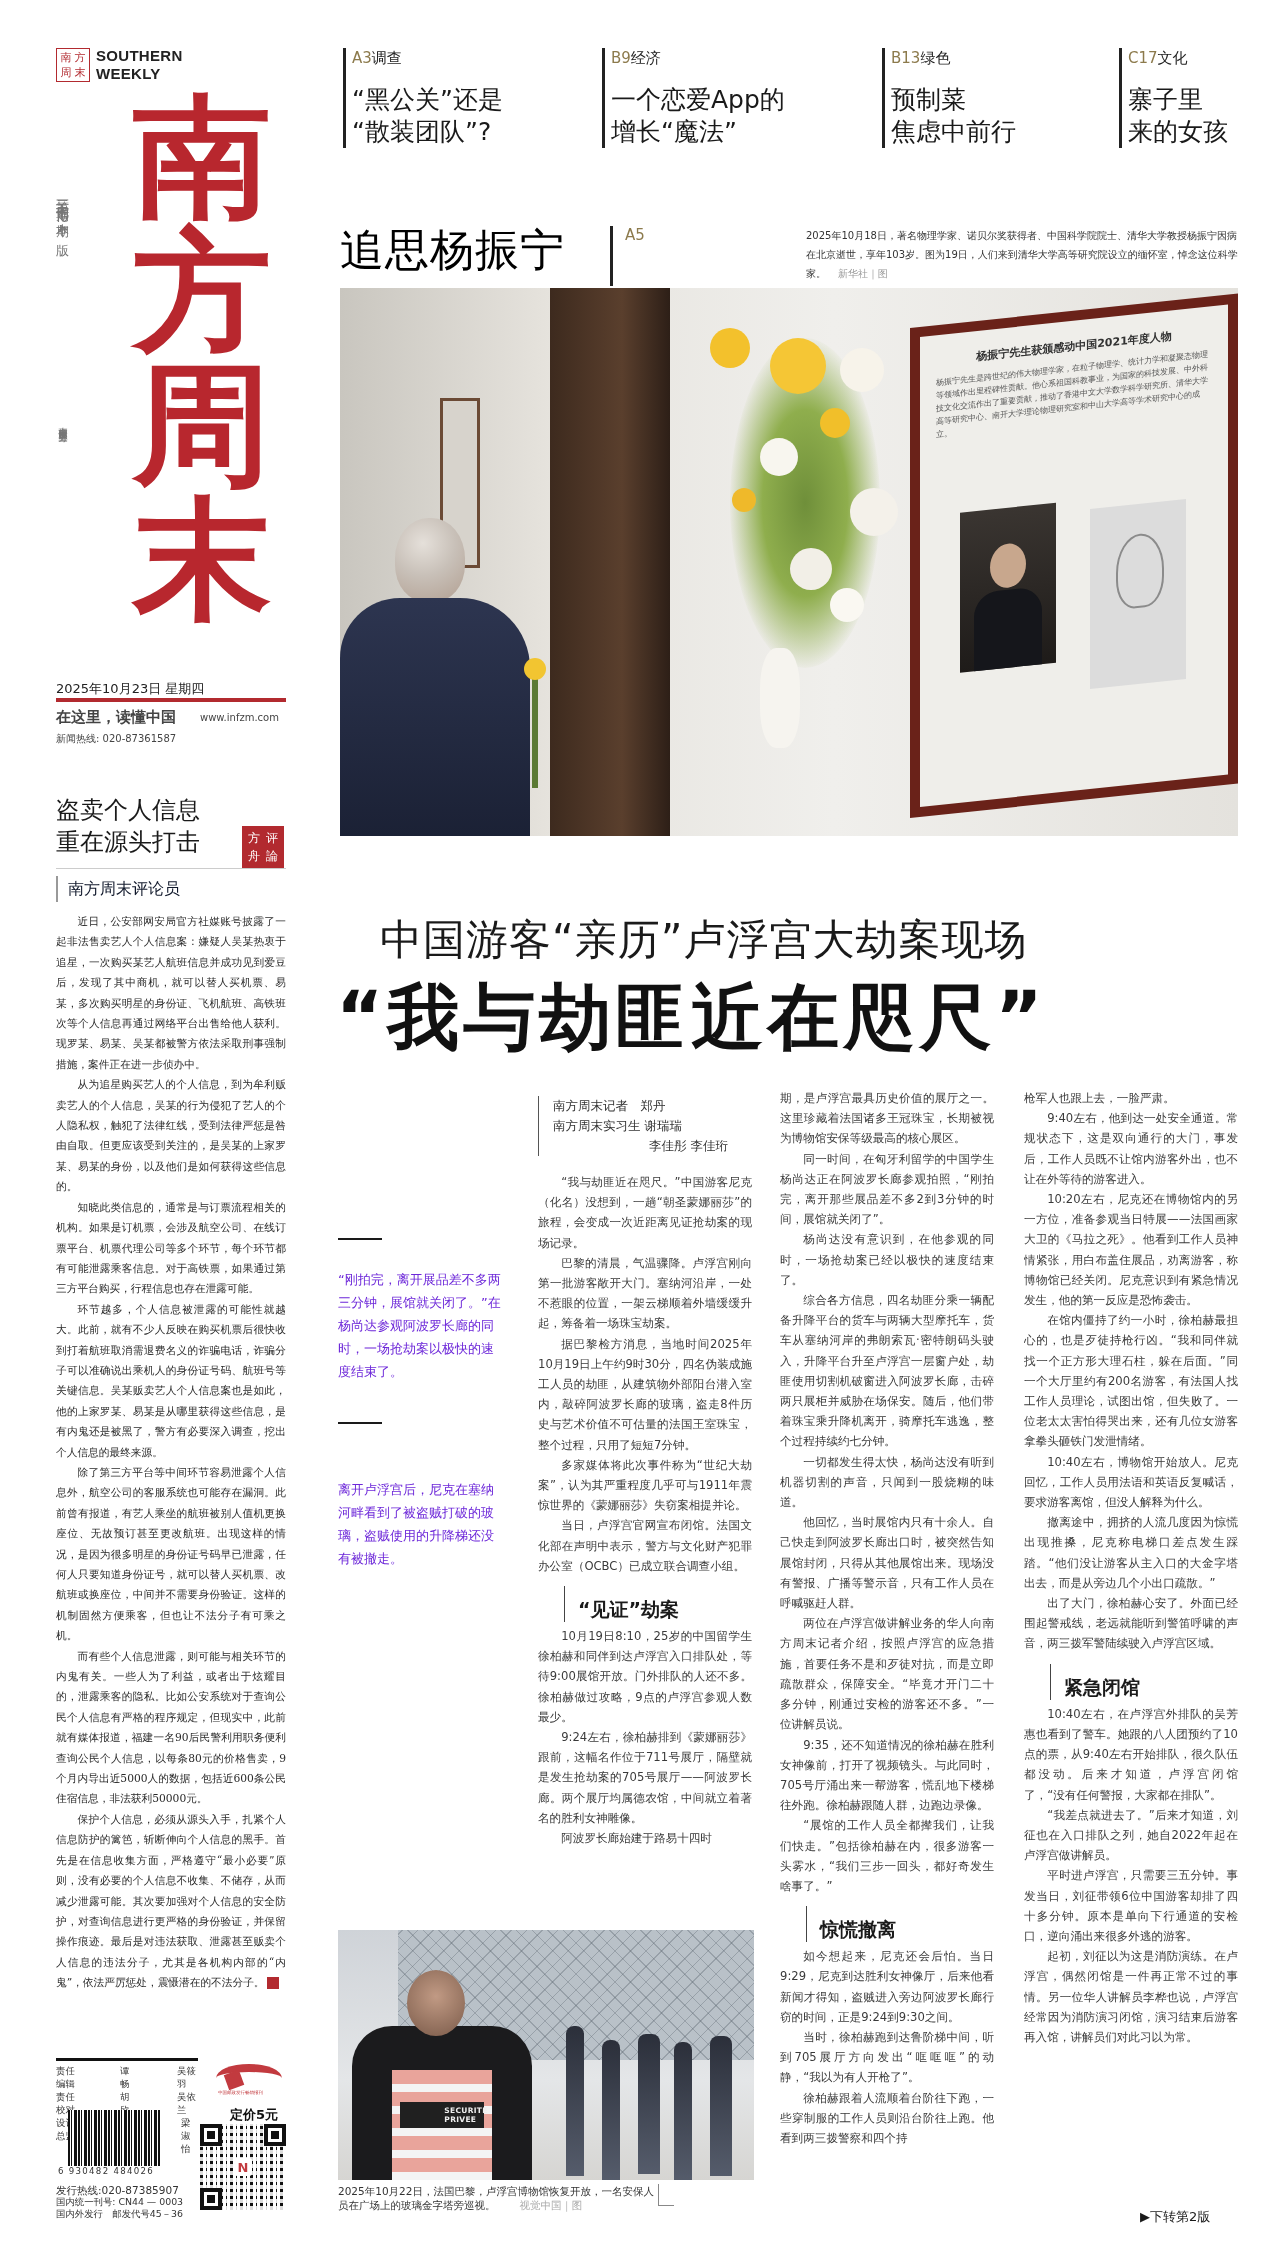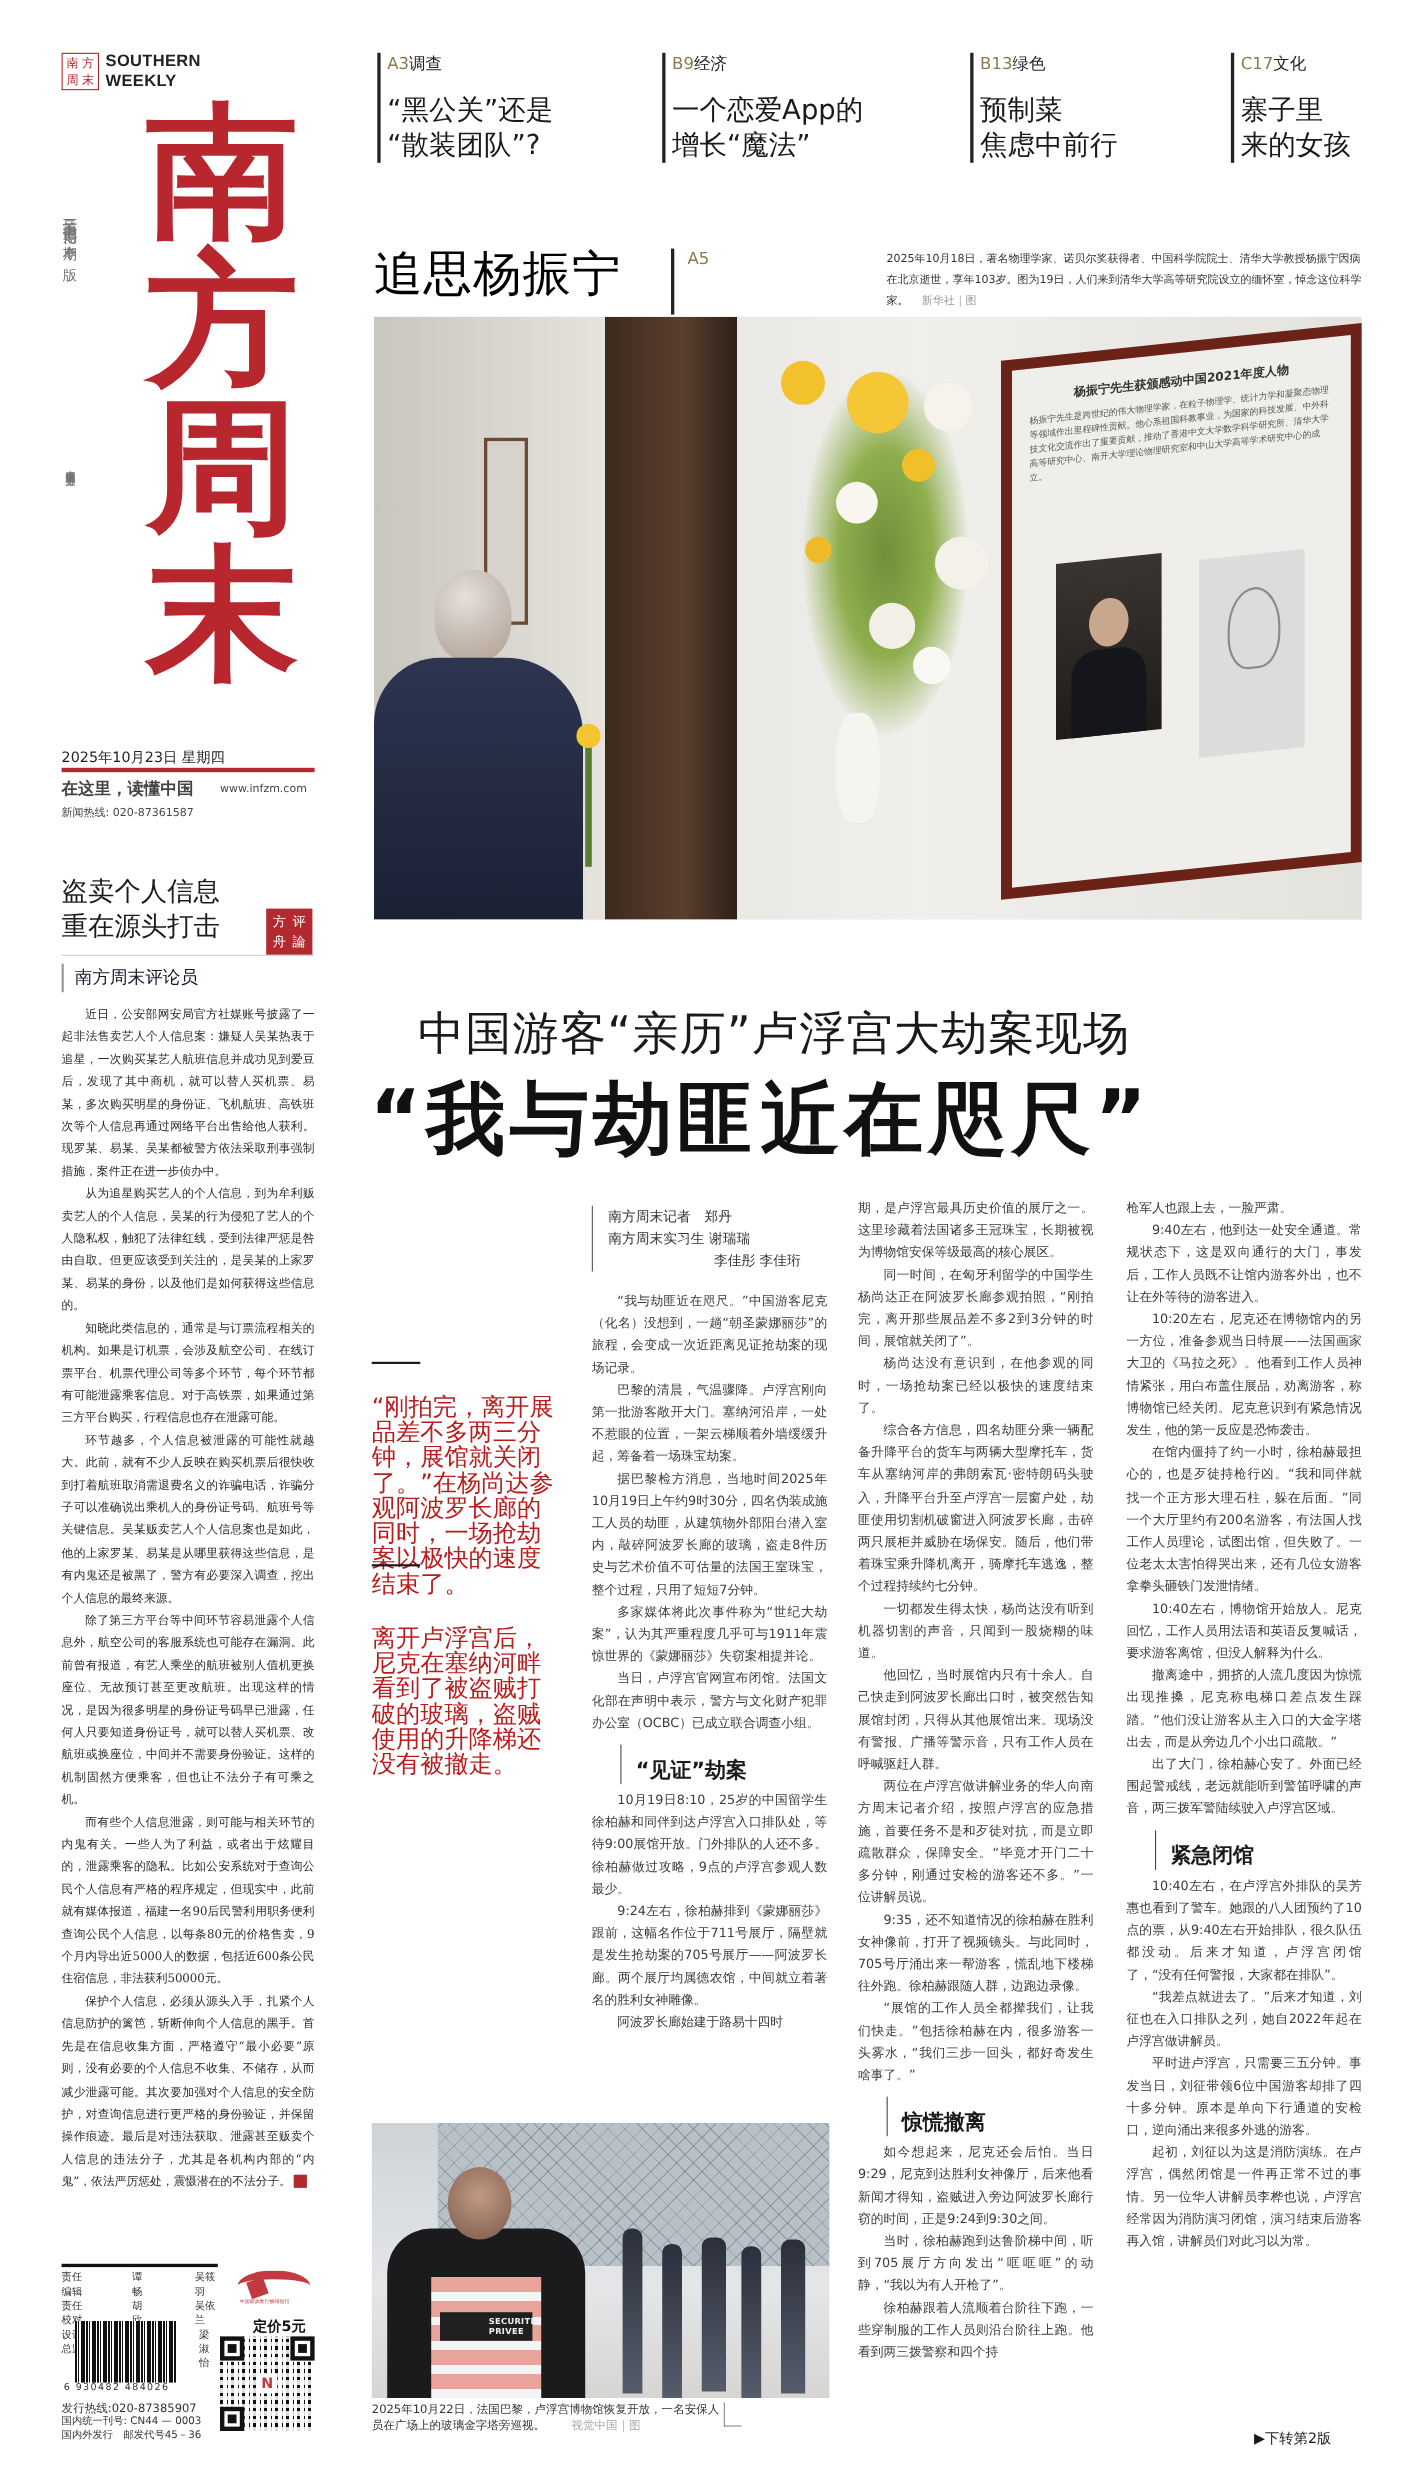--- a/index.html
+++ b/index.html
@@ -64,21 +64,21 @@
   .op-seal { position: absolute; left: 242px; top: 826px; width: 42px; height: 42px; background: #b22a2f; color: #fff; font-family: "DejaVu Serif", serif; font-size: 12px; line-height: 18px; display: flex; flex-wrap: wrap; justify-content: center; align-content: center; padding: 2px; }
   .op-seal span { width: 18px; text-align: center; }
   .op-rule { position: absolute; left: 56px; top: 868px; width: 230px; height: 1px; background: #ccc; }
   .op-byline { position: absolute; left: 56px; top: 876px; border-left: 2px solid #999; padding-left: 10px; font-size: 16px; line-height: 26px; color: #0f172a; }
   .op-body { position: absolute; left: 56px; top: 912px; width: 230px; font-family: "DejaVu Serif", serif; font-size: 10.7px; line-height: 20.4px; color: #2a2a2a; text-align: justify; }
   .op-body p { text-indent: 2em; }
   .op-end { display: inline-block; width: 12px; height: 12px; background: #b22a2f; vertical-align: middle; margin-left: 2px; }
 
   
   .pq-line { position: absolute; left: 338px; width: 44px; height: 2px; background: #1a1a1a; }
-  .pq { position: absolute; left: 338px; width: 168px; font-size: 22px; line-height: 23px; color: #b91c1c; }
+  .pq { position: absolute; left: 338px; width: 168px; font-size: 13px; line-height: 23px; color: #6d28d9; }
 
   
   .bylines { position: absolute; left: 538px; top: 1096px; border-left: 1px solid #555; padding-left: 14px; font-size: 12.5px; line-height: 20px; color: #333; }
   .bylines .r3 { padding-left: 96px; }
   .col { position: absolute; width: 214px; font-size: 11.6px; line-height: 20.2px; color: #3a3a3a; text-align: justify; }
   .col p { text-indent: 2em; }
   .col .sub { text-indent: 0; font-size: 19px; line-height: 30px; color: #1a1a1a; margin: 18px 0 2px 0; padding-left: 40px; position: relative; }
   .col .sub::before { content: ""; position: absolute; left: 26px; top: -8px; width: 1px; height: 36px; background: #444; }
   .col1 { left: 538px; top: 1172px; height: 700px; overflow: hidden; }
   .col2 { left: 780px; top: 1088px; height: 1138px; overflow: hidden; }

